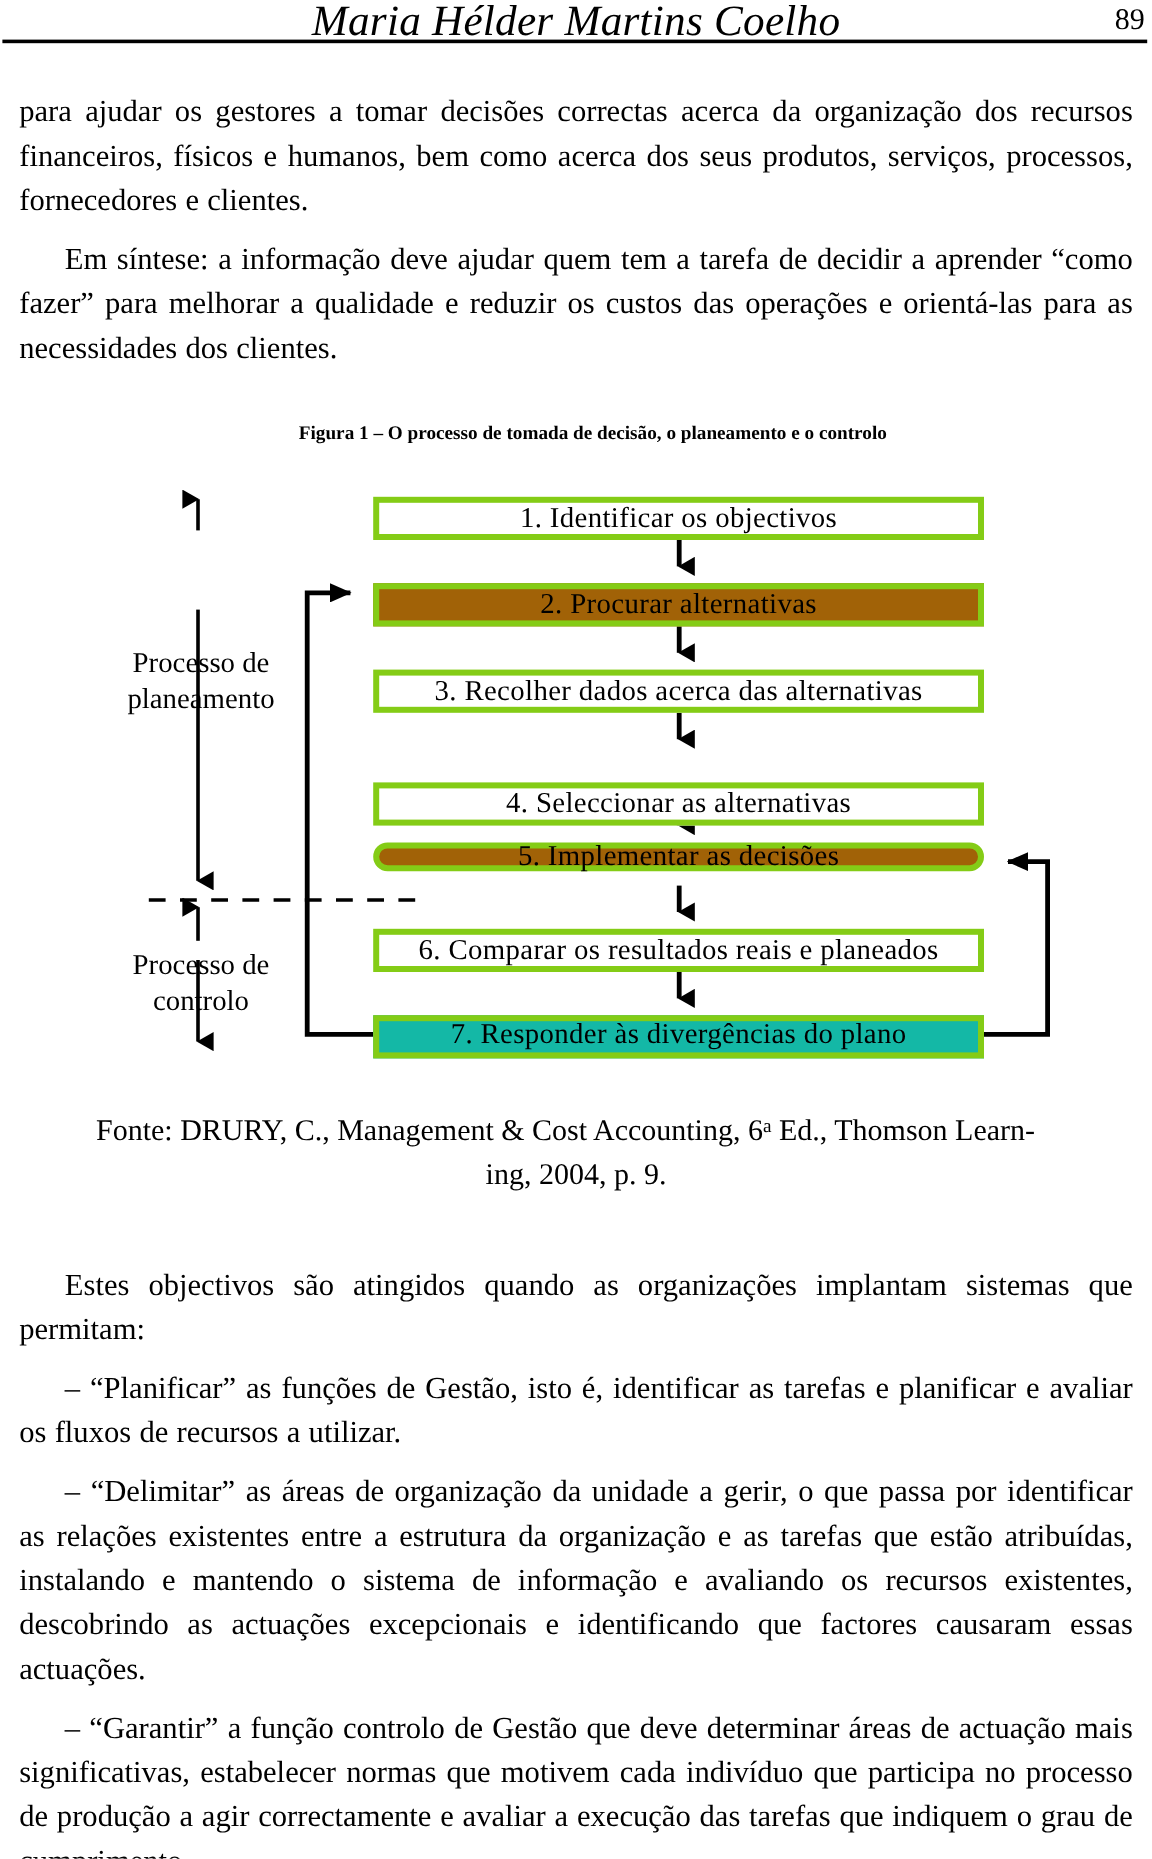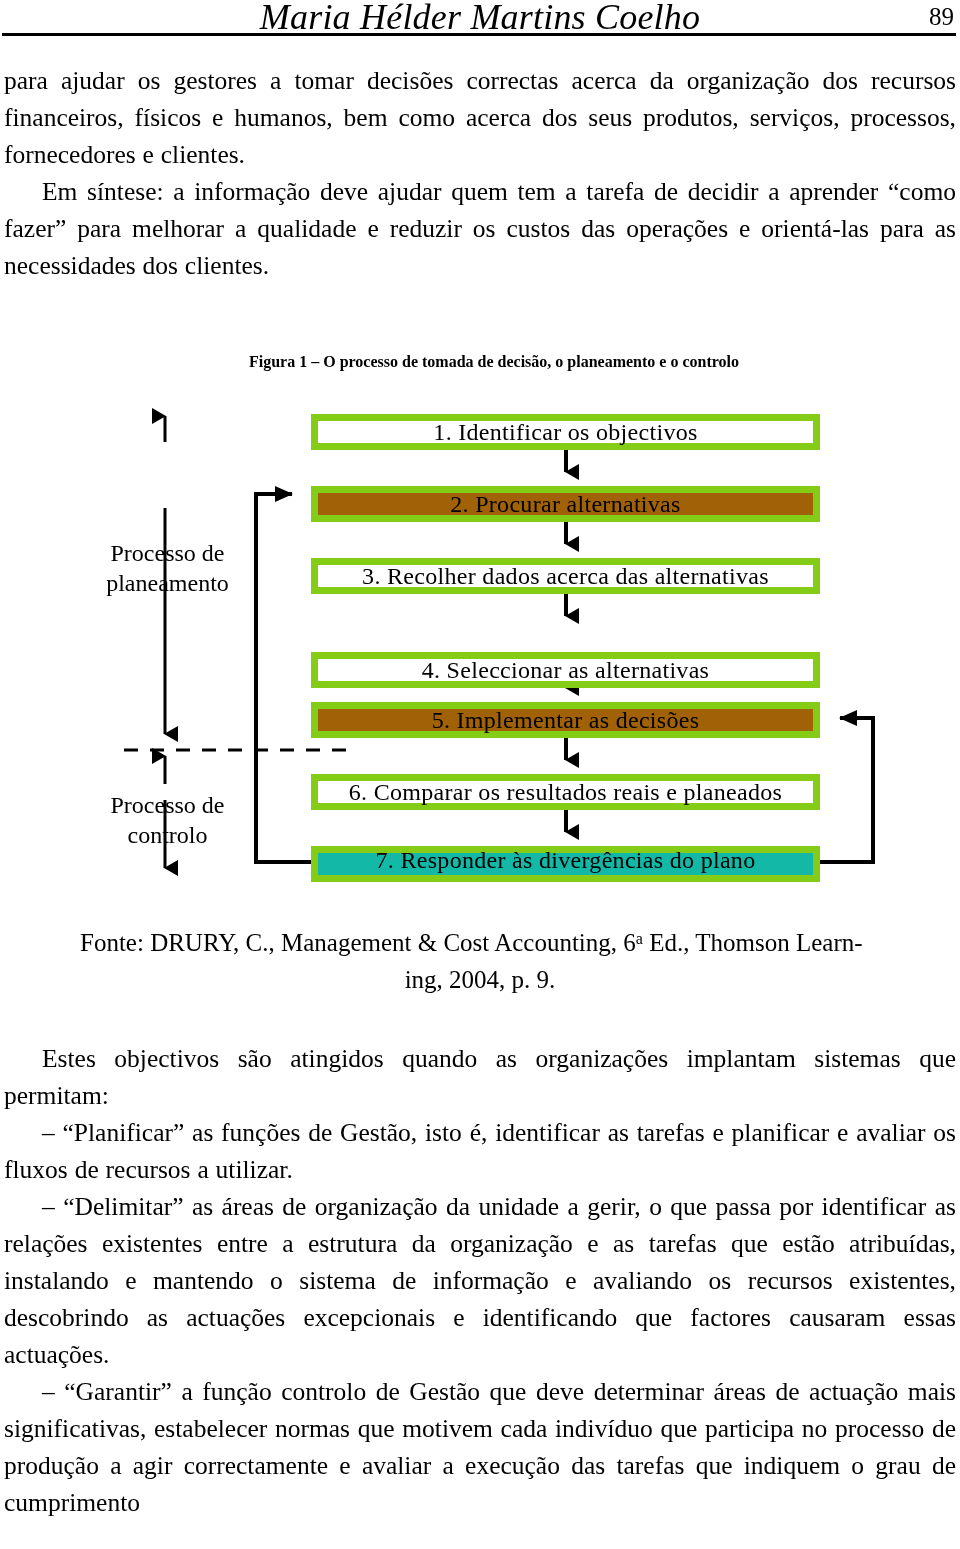--- a/index.html
+++ b/index.html
@@ -56,21 +56,21 @@
     position: absolute;
     left: 4px;
     width: 952px;
     font-size: 25.5px;
     line-height: 37px;
     text-align: justify;
     text-justify: inter-word;
     word-spacing: 0.5px;
   }
   .body-text p {
-    margin: 0;
+    margin: 12px;
   }
   .indent {
     text-indent: 38px;
   }
 
   #para-top   { top: 62px; }
   #para-after { top: 1040px; }
 
   
   .figure-caption {
@@ -91,21 +91,21 @@
     left: 0;
     top: 398px;
     width: 960px;
     height: 500px;
   }
   .figure svg { display: block; }
 
   .flow-box {
     position: absolute;
     box-sizing: border-box;
-    border: 7px solid #84cc16;
+    border: 5px solid #84cc16;
     font-size: 24px;
     line-height: 30px;
     text-align: center;
     white-space: nowrap;
     display: flex;
     align-items: center;
     justify-content: center;
     letter-spacing: 0.3px;
   }
   .fill-white { background: #ffffff; }
@@ -212,21 +212,21 @@
   </div>
 
   <div class="flow-box fill-white" style="left:311px; top:160px; width:509px; height:36px;">
     <span>3. Recolher dados acerca das alternativas</span>
   </div>
 
   <div class="flow-box fill-white" style="left:311px; top:232px; width:509px; height:36px;margin-top:22px;">
     <span>4. Seleccionar as alternativas</span>
   </div>
 
-  <div class="flow-box fill-gray" style="left:311px; top:304px; width:509px; height:36px;">
+  <div class="flow-box fill-gray" style="left:311px; top:304px; width:509px; height:24px;border-radius:13px;">
     <span>5. Implementar as decisões</span>
   </div>
 
   <div class="flow-box fill-white" style="left:311px; top:376px; width:509px; height:36px;">
     <span>6. Comparar os resultados reais e planeados</span>
   </div>
 
   <div class="flow-box fill-light" style="left:311px; top:448px; width:509px; height:36px;">
     <span>7. Responder às divergências do plano</span>
   </div>

